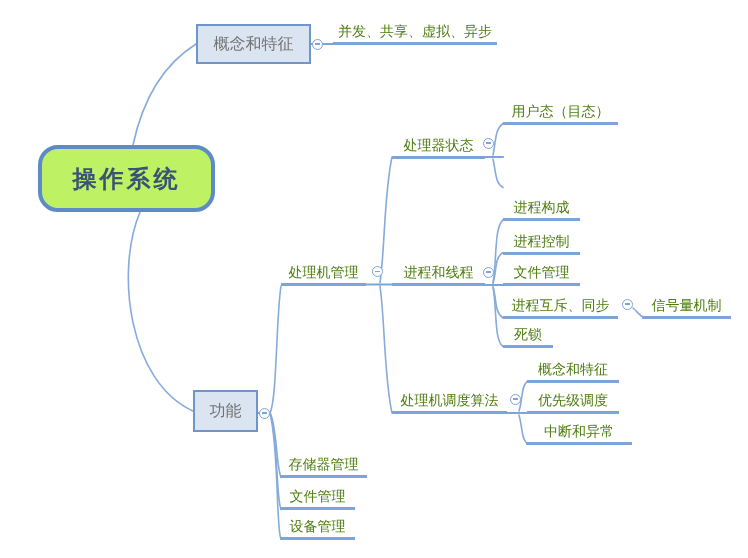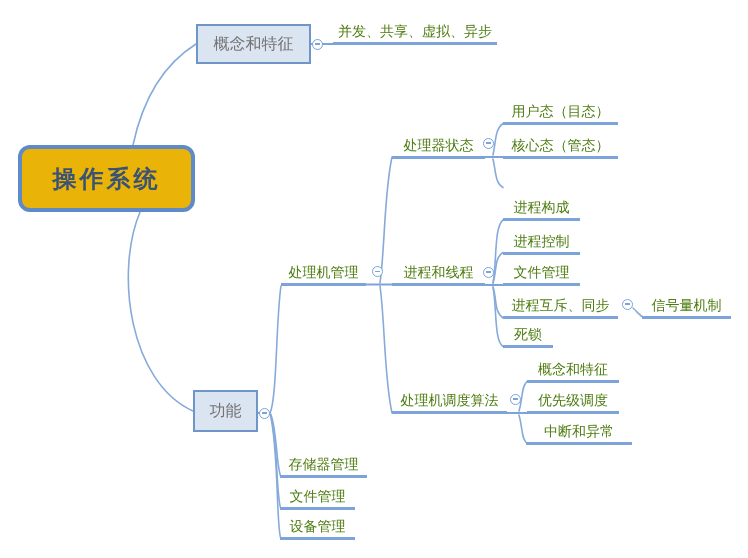--- a/index.html
+++ b/index.html
@@ -22,24 +22,25 @@
   
   .boxnode{
     position:absolute;box-sizing:border-box;
     border:2px solid #6f95c9;border-radius:0;background:#dbe4f1;
     display:flex;align-items:center;justify-content:center;
     font-size:16px;color:#737373;white-space:nowrap;
   }
   
   .rootnode{
     position:absolute;box-sizing:border-box;
-    border:4px solid #5e8bc8;border-radius:12px;background:#eab308;
+    border:4px solid #5e8bc8;border-radius:20px;background:#bef264;
     display:flex;align-items:center;justify-content:center;
     font-size:24px;font-weight:bold;letter-spacing:3px;color:#3a5274;
     white-space:nowrap;
+    margin-left:20px;
   }
   
   .toggle{
     position:absolute;width:11px;height:11px;box-sizing:border-box;
     border:1px solid #7ca3da;border-radius:50%;background:#ffffff;
     display:flex;align-items:center;justify-content:center;cursor:pointer;
   }
   .toggle .minus{width:5px;height:1.5px;background:#7ca3da;display:block;}
 </style>
 </head>
@@ -91,21 +92,20 @@
   <div class="leaf" style="left:281px;top:261px;width:85px">处理机管理</div>
   <div class="leaf" style="left:280px;top:453px;width:87px">存储器管理</div>
   <div class="leaf" style="left:280px;top:515px;width:75px">设备管理</div>
   <div class="leaf" style="left:280px;top:485px;width:75px">文件管理</div>
 
   <div class="leaf" style="left:392px;top:134px;width:93px">处理器状态</div>
   <div class="leaf" style="left:392px;top:261px;width:93px">进程和线程</div>
   <div class="leaf" style="left:392px;top:389px;width:115px">处理机调度算法</div>
 
   <div class="leaf" style="left:503px;top:100px;width:115px">用户态（目态）</div>
-  <div class="leaf" style="left:503px;top:134px;width:115px">核心态（管态）</div>
 
   <div class="leaf" style="left:503px;top:196px;width:77px">进程构成</div>
   <div class="leaf" style="left:503px;top:230px;width:77px">进程控制</div>
   <div class="leaf" style="left:503px;top:261px;width:77px">文件管理</div>
   <div class="leaf" style="left:503px;top:294px;width:115px">进程互斥、同步</div>
   <div class="leaf" style="left:642px;top:294px;width:89px">信号量机制</div>
   <div class="leaf" style="left:503px;top:323px;width:50px">死锁</div>
 
   <div class="leaf" style="left:527px;top:358px;width:92px">概念和特征</div>
   <div class="leaf" style="left:527px;top:389px;width:92px">优先级调度</div>

